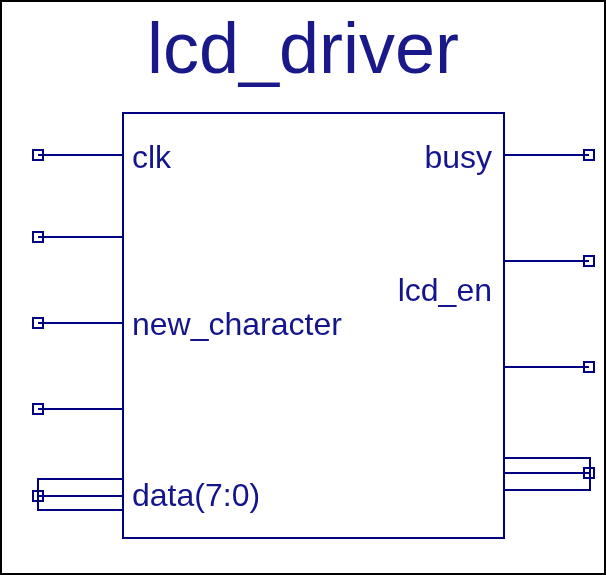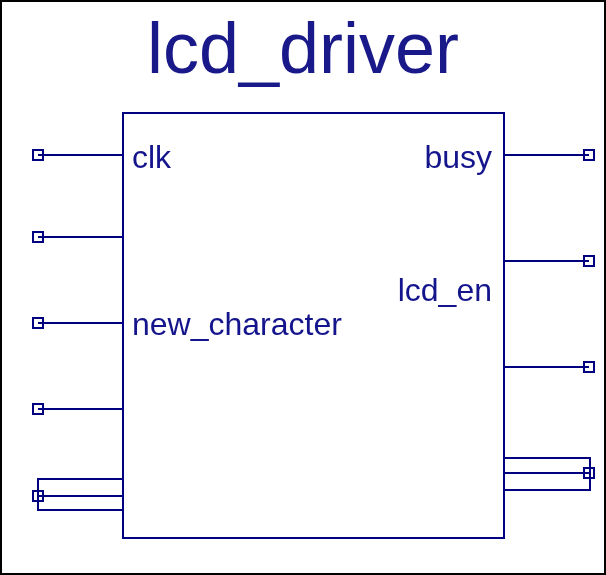--- a/index.html
+++ b/index.html
@@ -105,20 +105,21 @@
   <div class="wire in" id="w-newchar"></div>
   <div class="pin-sq in" id="sq-newchar"></div>
   <div class="port-label in" id="lb-newchar">new_character</div>
 
   <div class="wire in" id="w-newpos"></div>
   <div class="pin-sq in" id="sq-newpos"></div>
 
   <div class="bus-rect" id="bus-data"></div>
   <div class="wire in" id="w-data"></div>
   <div class="pin-sq in" id="sq-data"></div>
+  <div class="port-label in" id="lb-data">data(7:0)</div>
 
   <div class="wire out" id="w-busy"></div>
   <div class="pin-sq out" id="sq-busy"></div>
   <div class="port-label out" id="lb-busy">busy</div>
 
   <div class="wire out" id="w-lcden"></div>
   <div class="pin-sq out" id="sq-lcden"></div>
   <div class="port-label out" id="lb-lcden">lcd_en</div>
 
   <div class="wire out" id="w-lcdrs"></div>

